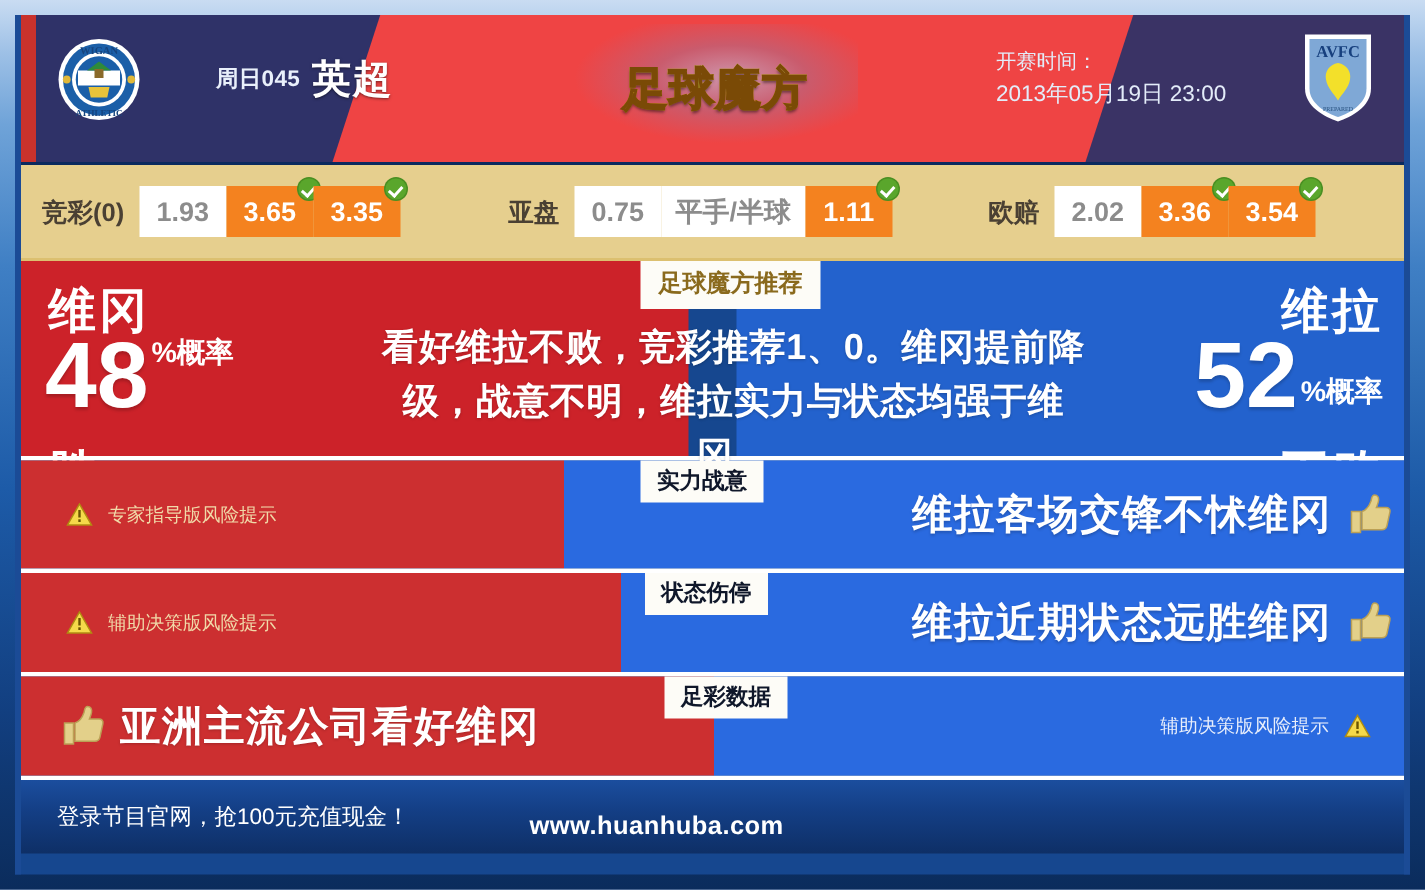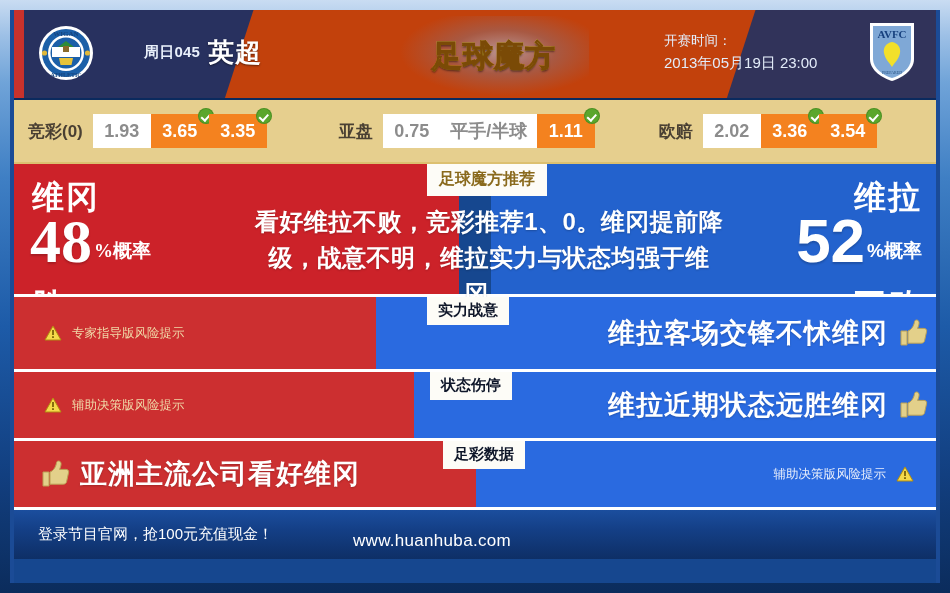--- a/index.html
+++ b/index.html
@@ -20,26 +20,26 @@
     width: 930px; height: 573px;
     border-left: 4px solid #1b4b96;
     border-right: 4px solid #1b4b96;
     background:#16478f;
     display:flex; flex-direction:column;
   }
 
   
   #header {
     position: relative;
-    height: 90px;
+    height: 100px;
     background:
       linear-gradient(100deg, rgba(255,255,255,0.10) 0%, rgba(255,255,255,0.0) 45%),
       linear-gradient(180deg,#1b5bb0 0%, #15499a 30%, #113c86 70%, #0e3madd 100%),
       #123f8c;
-    background-color:#c2410c;
+    background-color:#ef4444;
     overflow:hidden;
     display:flex; align-items:center;
     border-bottom: 2px solid #0b2a5e;
   }
   #header:before{
     content:"";
     position:absolute; left:-60px; top:-40px; width:280px; height:200px;
     background:#0d2f6e;
     transform: skewX(-18deg);
     opacity:.85;
@@ -68,22 +68,22 @@
   #match-title{
     position:absolute; left:130px; top:0; height:85px;
     display:flex; align-items:center; gap:8px; z-index:5;
   }
   #round-no{ color:#e9f0fb; font-size:15px; font-weight:bold; letter-spacing:.2px;}
   #league-name{ color:#ffffff; font-size:26px; font-weight:bold; letter-spacing:1px;
     text-shadow: 0 1px 2px rgba(0,0,0,.5);}
 
   
   #brand-logo{
-    position:absolute; left:410px; top:22px; width:140px; height:48px; z-index:6;
-    display:flex; align-items:center; justify-content:center;
+    position:absolute; left:393px; top:22px; width:140px; height:48px; z-index:6;
+    display:flex; align-items:flex-end; justify-content:center;
   }
   #brand-logo .glow{
     position:absolute; left:50%; top:50%; transform:translate(-50%,-50%);
     width:190px; height:80px;
     background: radial-gradient(ellipse at 55% 45%, rgba(180,215,255,.55) 0%, rgba(90,160,230,.25) 35%, rgba(20,70,150,0) 70%);
   }
   #brand-logo .txt{
     position:relative;
     font-size:30px; font-weight:bold; letter-spacing:1px;
     color:#ffd83b;
@@ -141,21 +141,21 @@
   
   #hero{
     position:relative; height:130px; display:flex;gap:32px;
   }
   #hero-left{ width:445px; background:#cc2229; position:relative; }
   #hero-right{ flex:1; background:#2362cd; position:relative; }
   .hero-team{
     position:absolute; color:#fff; font-weight:bold;
   }
   #hero-left .team-name{ left:18px; top:12px; font-size:32px; letter-spacing:2px; }
-  #hero-left .pct-row{ left:16px; top:48px; display:flex; align-items:flex-end;font-family:Liberation Serif, serif; }
+  #hero-left .pct-row{ left:16px; top:48px; display:flex; align-items:flex-start; }
   #hero-left .outcome{ left:18px; top:120px; font-size:32px; letter-spacing:2px; }
   #hero-right .team-name{ right:14px; top:12px; font-size:32px; letter-spacing:2px; }
   #hero-right .pct-row{ right:14px; top:48px; display:flex; align-items:flex-end; }
   #hero-right .outcome{ right:14px; top:120px; font-size:32px; letter-spacing:2px; }
   .pct-num{ font-size:62px; line-height:58px; font-weight:bold; color:#fff;
             text-shadow:0 2px 2px rgba(0,0,0,.18); }
   .pct-suffix{ font-size:19px; font-weight:bold; color:#fff; padding-bottom:6px; margin-left:2px; }
 
   #hero-tab{
     position:absolute; left:413px; top:0; z-index:8;
@@ -209,21 +209,21 @@
 
   
   #footer{
     height:52px;
     border-top:3px solid #ffffff;
     background: linear-gradient(180deg,#1b4e9e 0%, #143f86 40%, #0e2f66 100%);
     display:flex; align-items:center;
     color:#ffffff;
   }
   #footer-promo{ padding-left:24px; font-size:15px; white-space:nowrap; }
-  #footer-site{ padding-left:80px; font-size:17px; font-weight:normal; letter-spacing:.3px;margin-top:13px; }
+  #footer-site{ padding-left:80px; font-size:17px; font-weight:bold; letter-spacing:.3px;margin-top:13px; }
 </style>
 </head>
 <body>
 
 <div id="card">
 
   <div id="header">
     <div id="header-left-bar"></div>
 
     <div class="crest-wigan">

